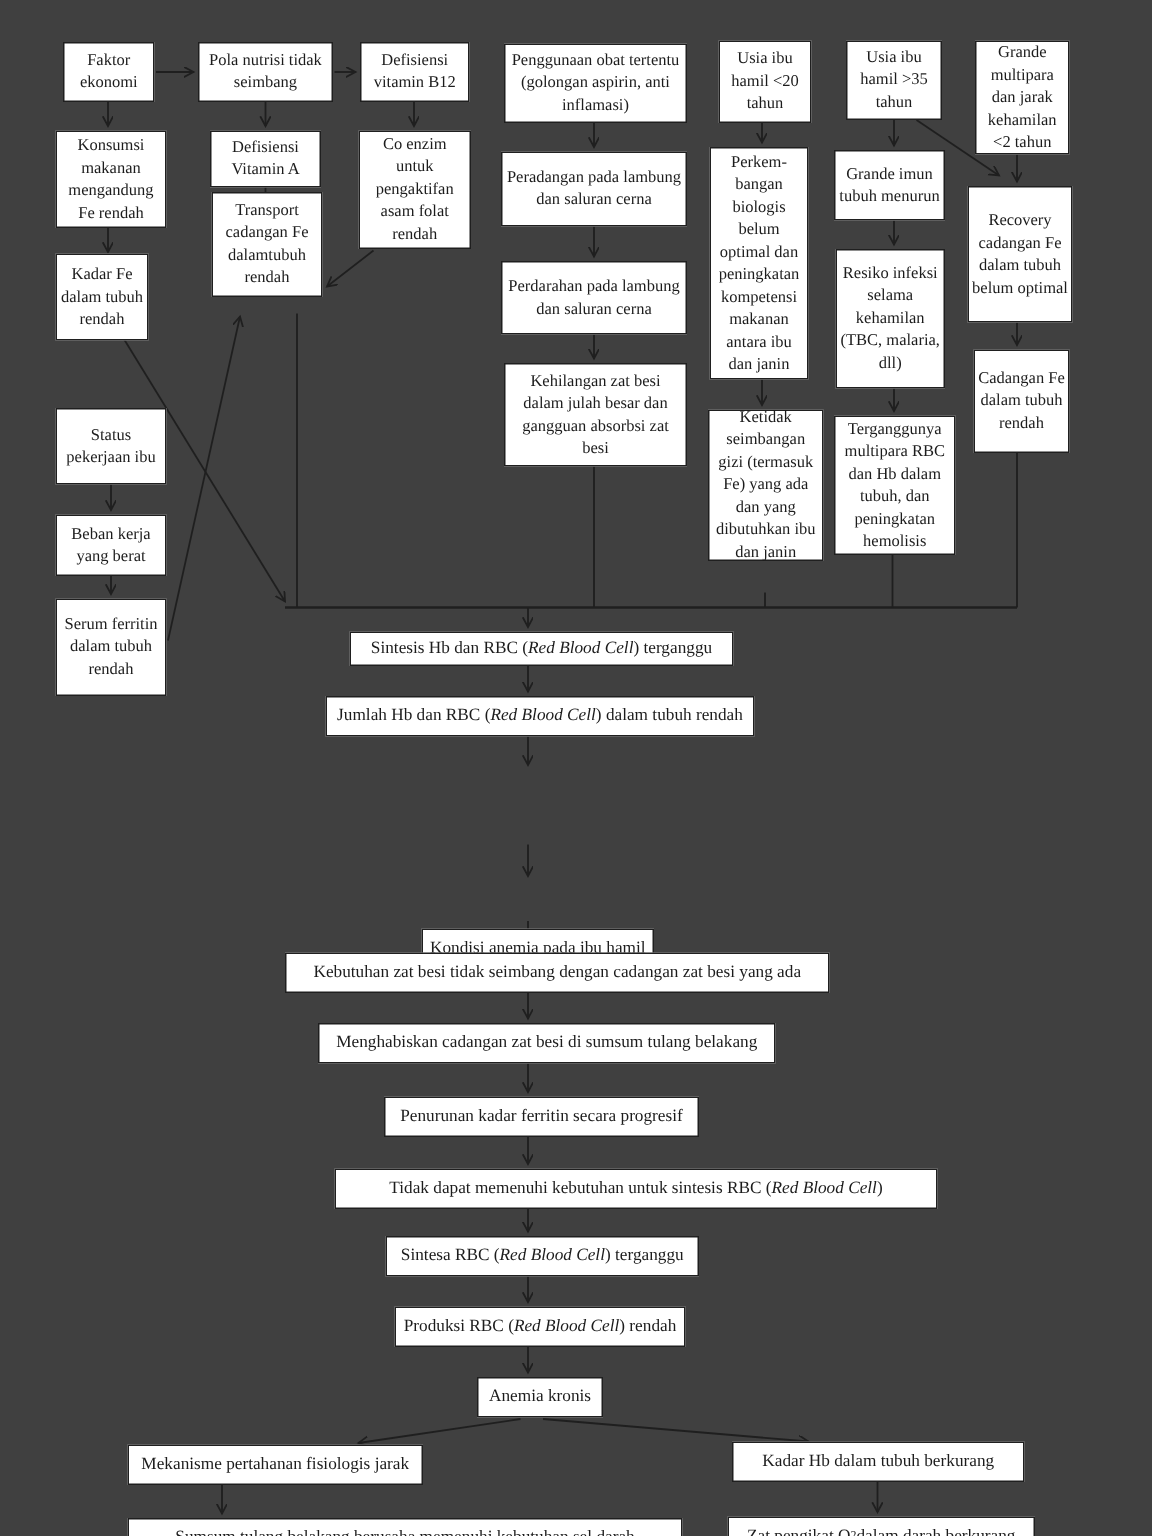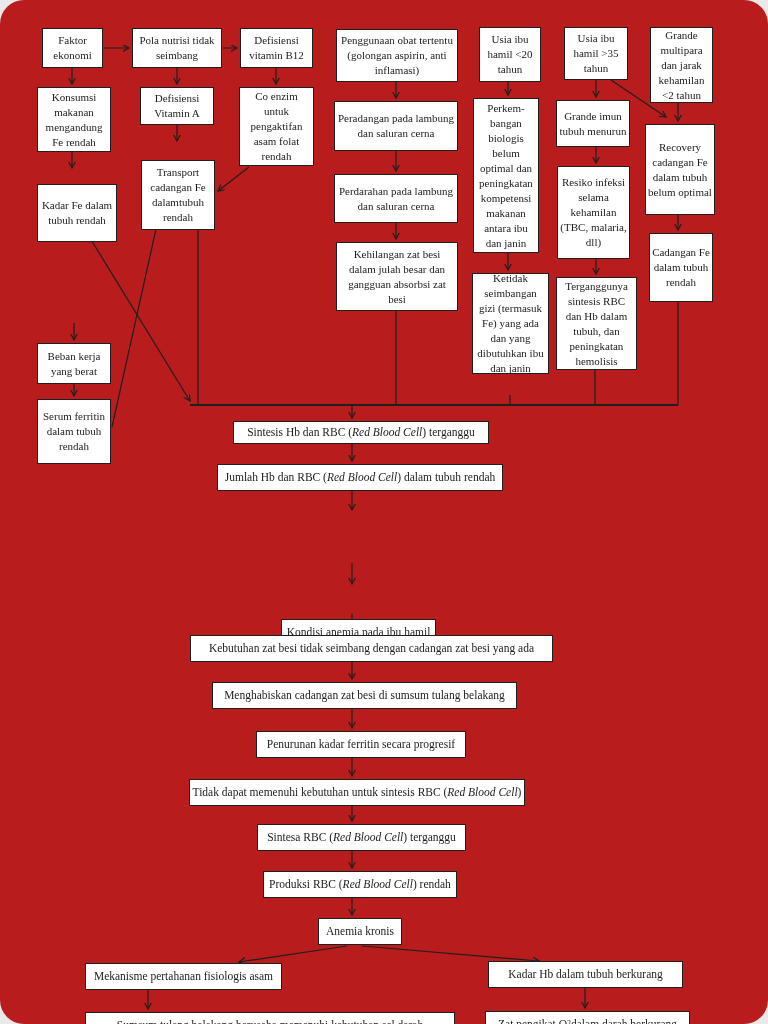--- a/index.html
+++ b/index.html
@@ -1,20 +1,19 @@
 <!DOCTYPE html>
 <html><head>
 <meta charset="utf-8">
 <style>
   html,body{margin:0;padding:0;background:#e9e9e9;}
   #page{
-    position:relative;width:768px;height:1024px;background:#b91c1c;
+    position:relative;width:768px;height:1024px;background:#404040;
     overflow:hidden;font-family:"Liberation Serif","DejaVu Serif",serif;
     color:#1c1c1c;
-    border-radius:24px;
   }
   .node{
     position:absolute;border:1.4px solid #1f1f1f;background:#fff;
     display:flex;align-items:center;justify-content:center;
     text-align:center;font-size:11px;line-height:15px;
     box-sizing:border-box;padding:1px 2px;
   }
   .node.single{white-space:nowrap;font-size:11.5px;}
   .node i{font-style:italic;}
   .node sub{font-size:8px;line-height:0;}
@@ -118,44 +117,47 @@
   <div class="node" style="left:473px;top:98px;width:66px;height:155px">
       <span>Perkem-bangan biologis belum optimal dan peningkatan kompetensi makanan antara ibu dan janin</span>
     </div>
   <div class="node" style="left:556px;top:100px;width:74px;height:47px">
       <span>Grande imun tubuh menurun</span>
     </div>
   <div class="node" style="left:645px;top:124px;width:70px;height:91px">
       <span>Recovery cadangan Fe dalam tubuh belum optimal</span>
     </div>
 
-  <div class="node" style="left:37px;top:184px;width:80px;height:58px">
+  <div class="node" style="left:37px;top:169px;width:62px;height:58px">
       <span>Kadar Fe dalam tubuh rendah</span>
     </div>
-  <div class="node" style="left:141px;top:160px;width:74px;height:70px">
+  <div class="node" style="left:141px;top:128px;width:74px;height:70px">
       <span>Transport cadangan Fe dalamtubuh rendah</span>
     </div>
   <div class="node" style="left:334px;top:174px;width:124px;height:49px">
       <span>Perdarahan pada lambung dan saluran cerna</span>
     </div>
   <div class="node" style="left:557px;top:166px;width:73px;height:93px">
       <span>Resiko infeksi selama kehamilan (TBC, malaria, dll)</span>
     </div>
   <div class="node" style="left:649px;top:233px;width:64px;height:69px">
       <span>Cadangan Fe dalam tubuh rendah</span>
     </div>
 
   <div class="node" style="left:336px;top:242px;width:122px;height:69px">
       <span>Kehilangan zat besi dalam julah besar dan gangguan absorbsi zat besi</span>
     </div>
+  <div class="node" style="left:37px;top:272px;width:74px;height:51px">
+      <span>Status pekerjaan ibu</span>
+    </div>
   <div class="node" style="left:472px;top:273px;width:77px;height:101px">
       <span>Ketidak seimbangan gizi (termasuk Fe) yang ada dan yang dibutuhkan ibu dan janin</span>
     </div>
   <div class="node" style="left:556px;top:277px;width:81px;height:93px">
-      <span>Terganggunya sintesis RBC dan Hb dalam tubuh, dan peningkatan hemolisis</span>
+      <span>Terganggunya multipara RBC dan Hb dalam tubuh, dan peningkatan hemolisis</span>
     </div>
   <div class="node" style="left:37px;top:343px;width:74px;height:41px">
       <span>Beban kerja yang berat</span>
     </div>
   <div class="node" style="left:37px;top:399px;width:74px;height:65px">
       <span>Serum ferritin dalam tubuh rendah</span>
     </div>
 
   <div class="node single" style="left:233px;top:421px;width:256px;height:23px">
     <span>Sintesis Hb dan RBC (</span>
@@ -172,41 +174,41 @@
     </div>
   <div class="node single" style="left:190px;top:635px;width:363px;height:27px">
       <span>Kebutuhan zat besi tidak seimbang dengan cadangan zat besi yang ada</span>
     </div>
   <div class="node single" style="left:212px;top:682px;width:305px;height:27px">
       <span>Menghabiskan cadangan zat besi di sumsum tulang belakang</span>
     </div>
   <div class="node single" style="left:256px;top:731px;width:210px;height:27px">
       <span>Penurunan kadar ferritin secara progresif</span>
     </div>
-  <div class="node single" style="left:189px;top:779px;width:336px;height:27px">
+  <div class="node single" style="left:223px;top:779px;width:402px;height:27px">
     <span>Tidak dapat memenuhi kebutuhan untuk sintesis RBC (</span>
       <i>Red Blood Cell</i>
       <span>)</span>
   </div>
   <div class="node single" style="left:257px;top:824px;width:209px;height:27px">
     <span>Sintesa RBC (</span>
       <i>Red Blood Cell</i>
       <span>) terganggu</span>
   </div>
   <div class="node single" style="left:263px;top:871px;width:194px;height:27px">
     <span>Produksi RBC (</span>
       <i>Red Blood Cell</i>
       <span>) rendah</span>
   </div>
   <div class="node single" style="left:318px;top:918px;width:84px;height:27px">
       <span>Anemia kronis</span>
     </div>
 
   <div class="node single" style="left:85px;top:963px;width:197px;height:27px">
-      <span>Mekanisme pertahanan fisiologis asam</span>
+      <span>Mekanisme pertahanan fisiologis jarak</span>
     </div>
   <div class="node single" style="left:488px;top:961px;width:195px;height:27px">
       <span>Kadar Hb dalam tubuh berkurang</span>
     </div>
   <div class="node single" style="left:85px;top:1012px;width:370px;height:26px">
       <span>Sumsum tulang belakang berusaha memenuhi kebutuhan sel darah</span>
     </div>
   <div class="node single" style="left:485px;top:1011px;width:205px;height:26px">
     <span>Zat pengikat O</span>
       <sub>2</sub>

